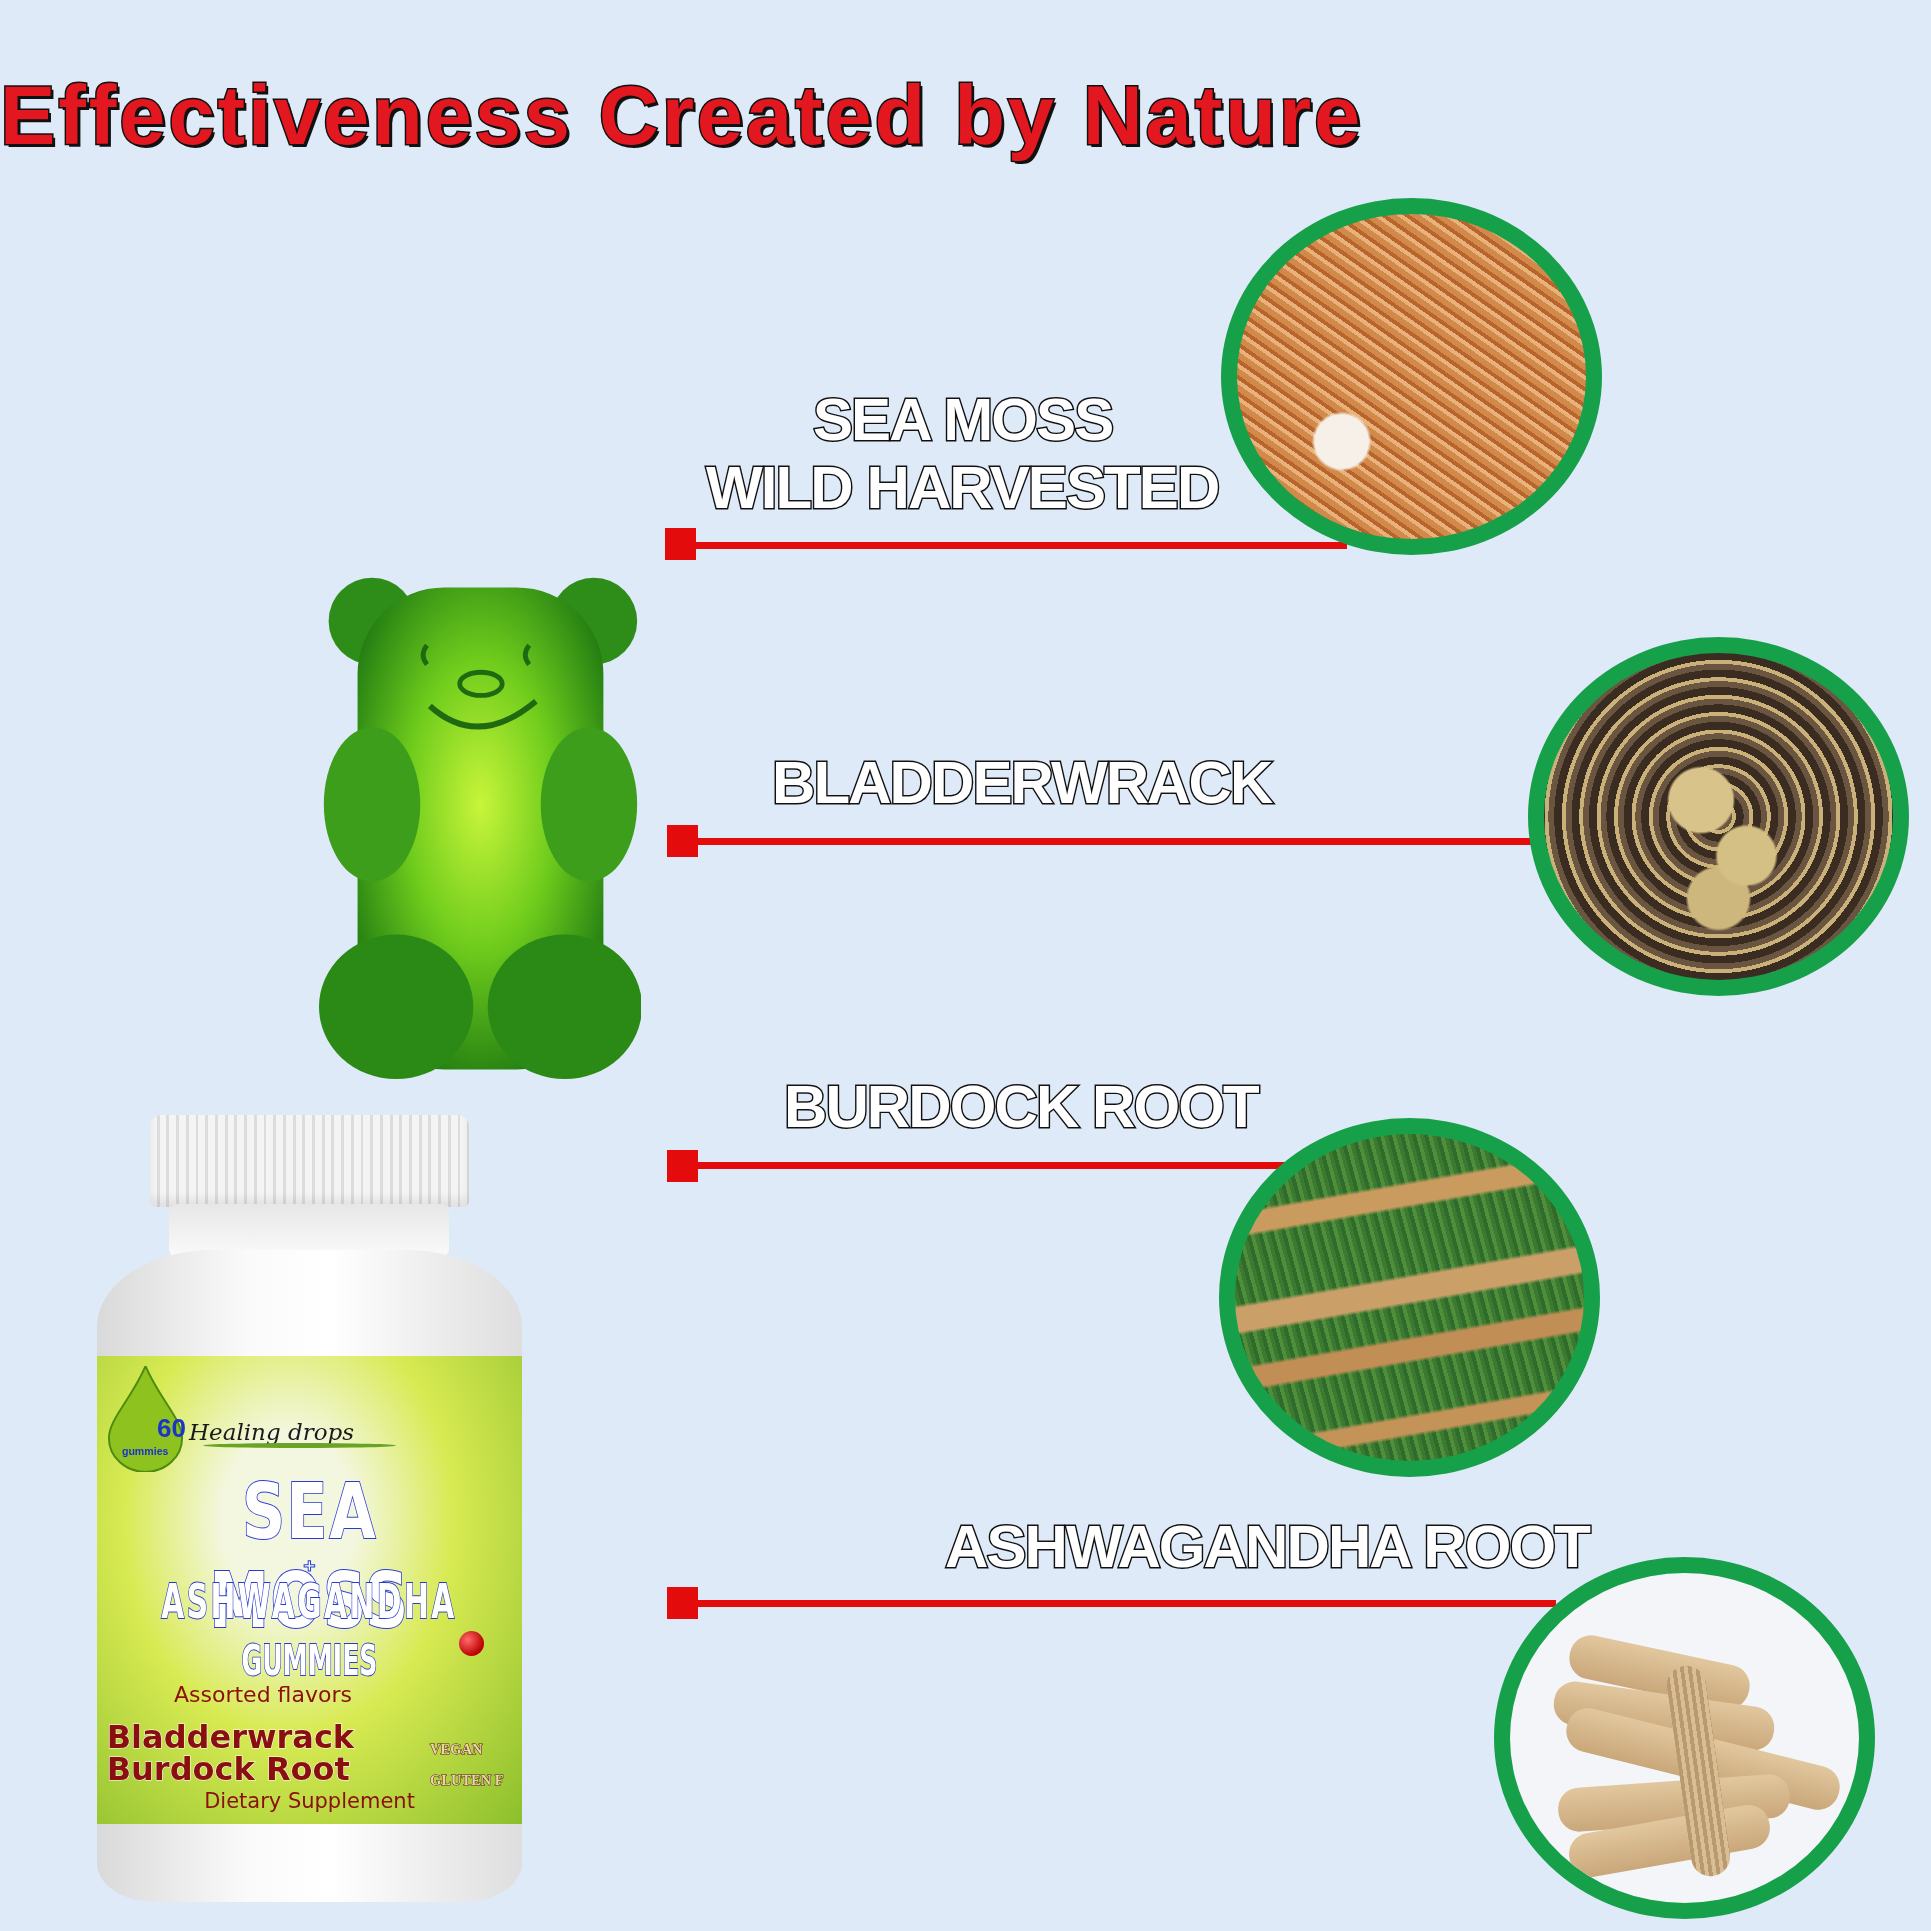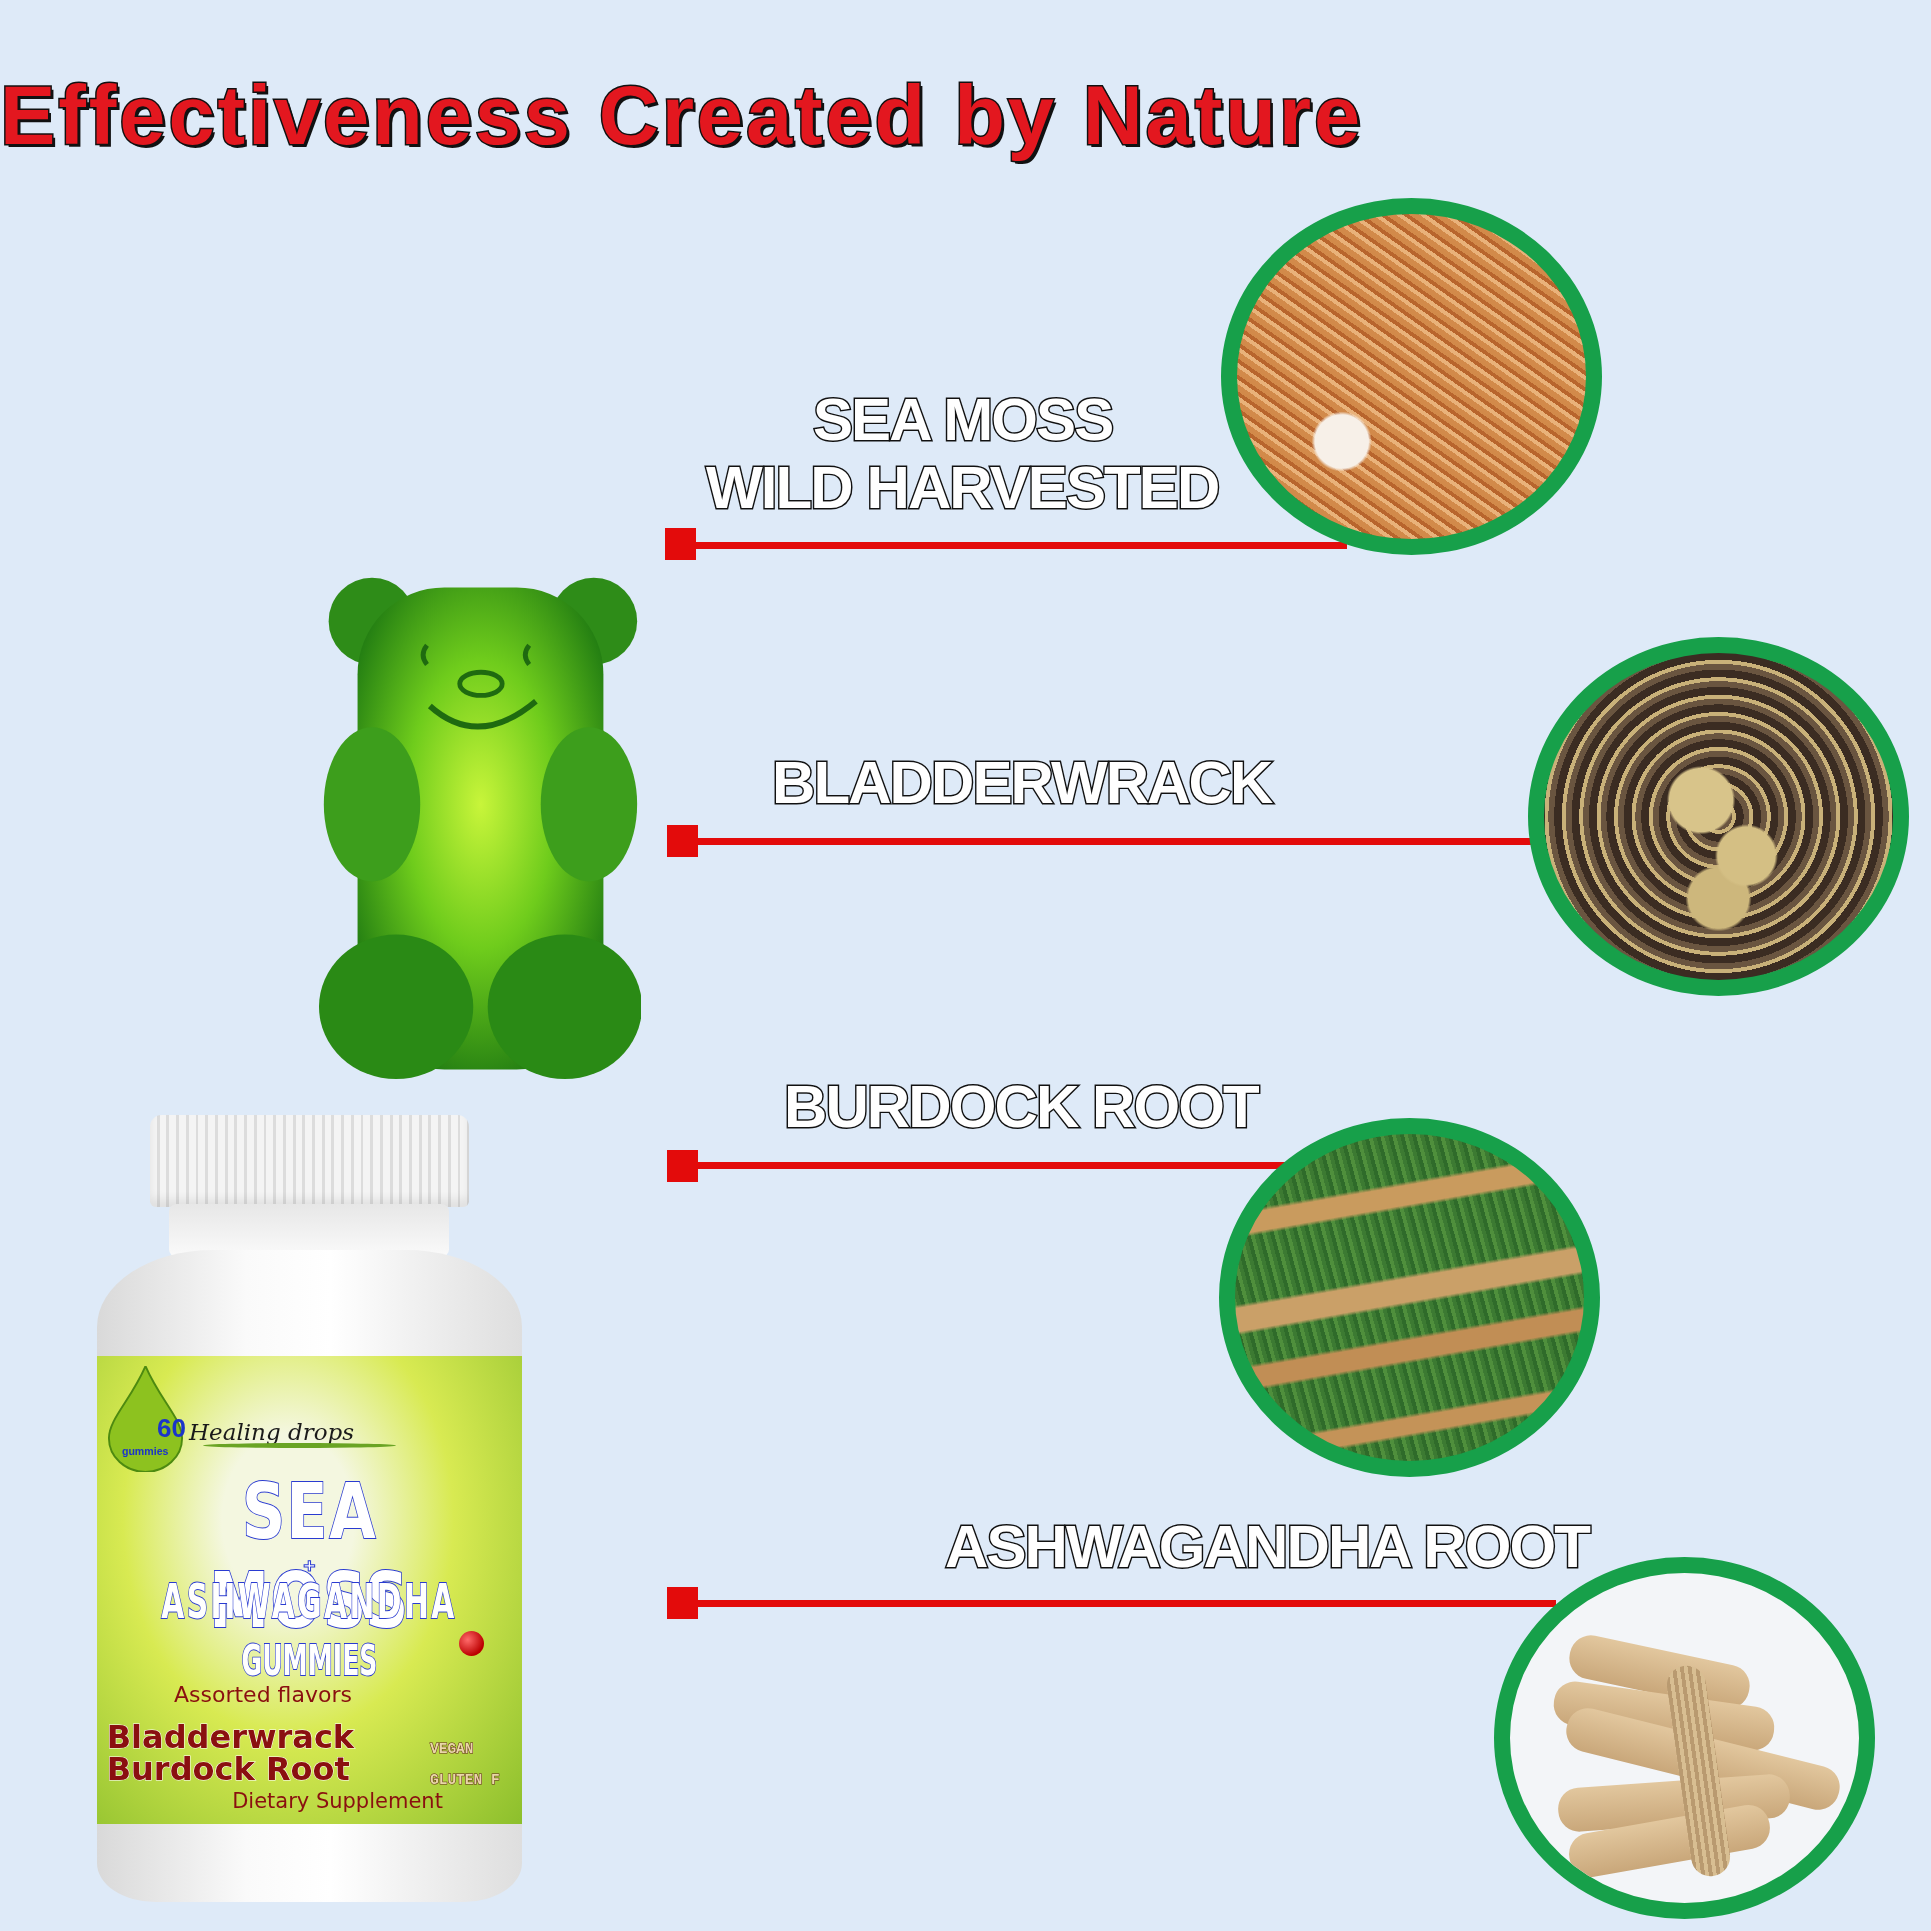--- a/index.html
+++ b/index.html
@@ -51,23 +51,23 @@
   .p1{position:absolute;left:0;width:425px;text-align:center;top:111px;font-size:77px;font-weight:bold;color:#fff;
       -webkit-text-stroke:1.9px #2a3bd1;paint-order:stroke fill;letter-spacing:1.9px;transform:scaleX(0.78);font-family:"DejaVu Sans",sans-serif;}
   .plus{position:absolute;left:0;width:425px;text-align:center;top:198px;font-size:21px;color:#fff;-webkit-text-stroke:1px #2a3bd1;font-weight:bold;}
   .p2{position:absolute;left:-39px;width:502px;text-align:center;top:217px;font-size:48px;font-weight:bold;color:#fff;
       -webkit-text-stroke:1.9px #2a3bd1;paint-order:stroke fill;letter-spacing:3.9px;transform:scaleX(0.62);font-family:"DejaVu Sans",sans-serif;}
   .p3{position:absolute;left:0;width:425px;text-align:center;top:280px;font-size:42px;font-weight:bold;color:#fff;
       -webkit-text-stroke:1.9px #2a3bd1;paint-order:stroke fill;transform:scaleX(0.6);font-family:"DejaVu Sans",sans-serif;}
   .p4{position:absolute;left:0;width:348px;text-align:left;left:77px;top:326px;font-size:22px;color:#8a1010;font-family:"DejaVu Sans",sans-serif;}
   .p5{position:absolute;left:9.7px;top:365px;font-size:32px;font-weight:bold;color:#8a1010;line-height:32px;font-family:"DejaVu Sans",sans-serif;
       -webkit-text-stroke:1px #fff;paint-order:stroke fill;}
-  .p6{position:absolute;left:333px;top:378px;font-size:14.5px;font-weight:bold;color:#e9d7a8;line-height:31px;font-family:Liberation Mono, monospace;
+  .p6{position:absolute;left:333px;top:378px;font-size:14.5px;font-weight:bold;color:#e9d7a8;line-height:31px;font-family:Liberation Serif, serif;
       -webkit-text-stroke:1px #5a1a1a;paint-order:stroke fill;white-space:nowrap;}
-  .p7{position:absolute;left:0;width:425px;text-align:center;top:433px;font-size:21px;color:#8a1010;font-family:"DejaVu Sans",sans-serif;padding-left:28px;}
+  .p7{position:absolute;left:0;width:425px;text-align:center;top:433px;font-size:21px;color:#8a1010;font-family:"DejaVu Sans",sans-serif;}
   .berry{position:absolute;left:362px;top:275px;width:25px;height:25px;border-radius:50%;background:radial-gradient(circle at 35% 35%,#ff6a6a,#b00 70%);}
 </style>
 </head>
 <body>
 
 <div class="title">Effectiveness Created by Nature</div>
 
 <div class="label big" style="left:813px;top:386px;">SEA MOSS</div>
 <div class="label big" style="left:706px;top:454px;">WILD HARVESTED</div>
 <div class="sq" style="left:665px;top:528px;"></div>

